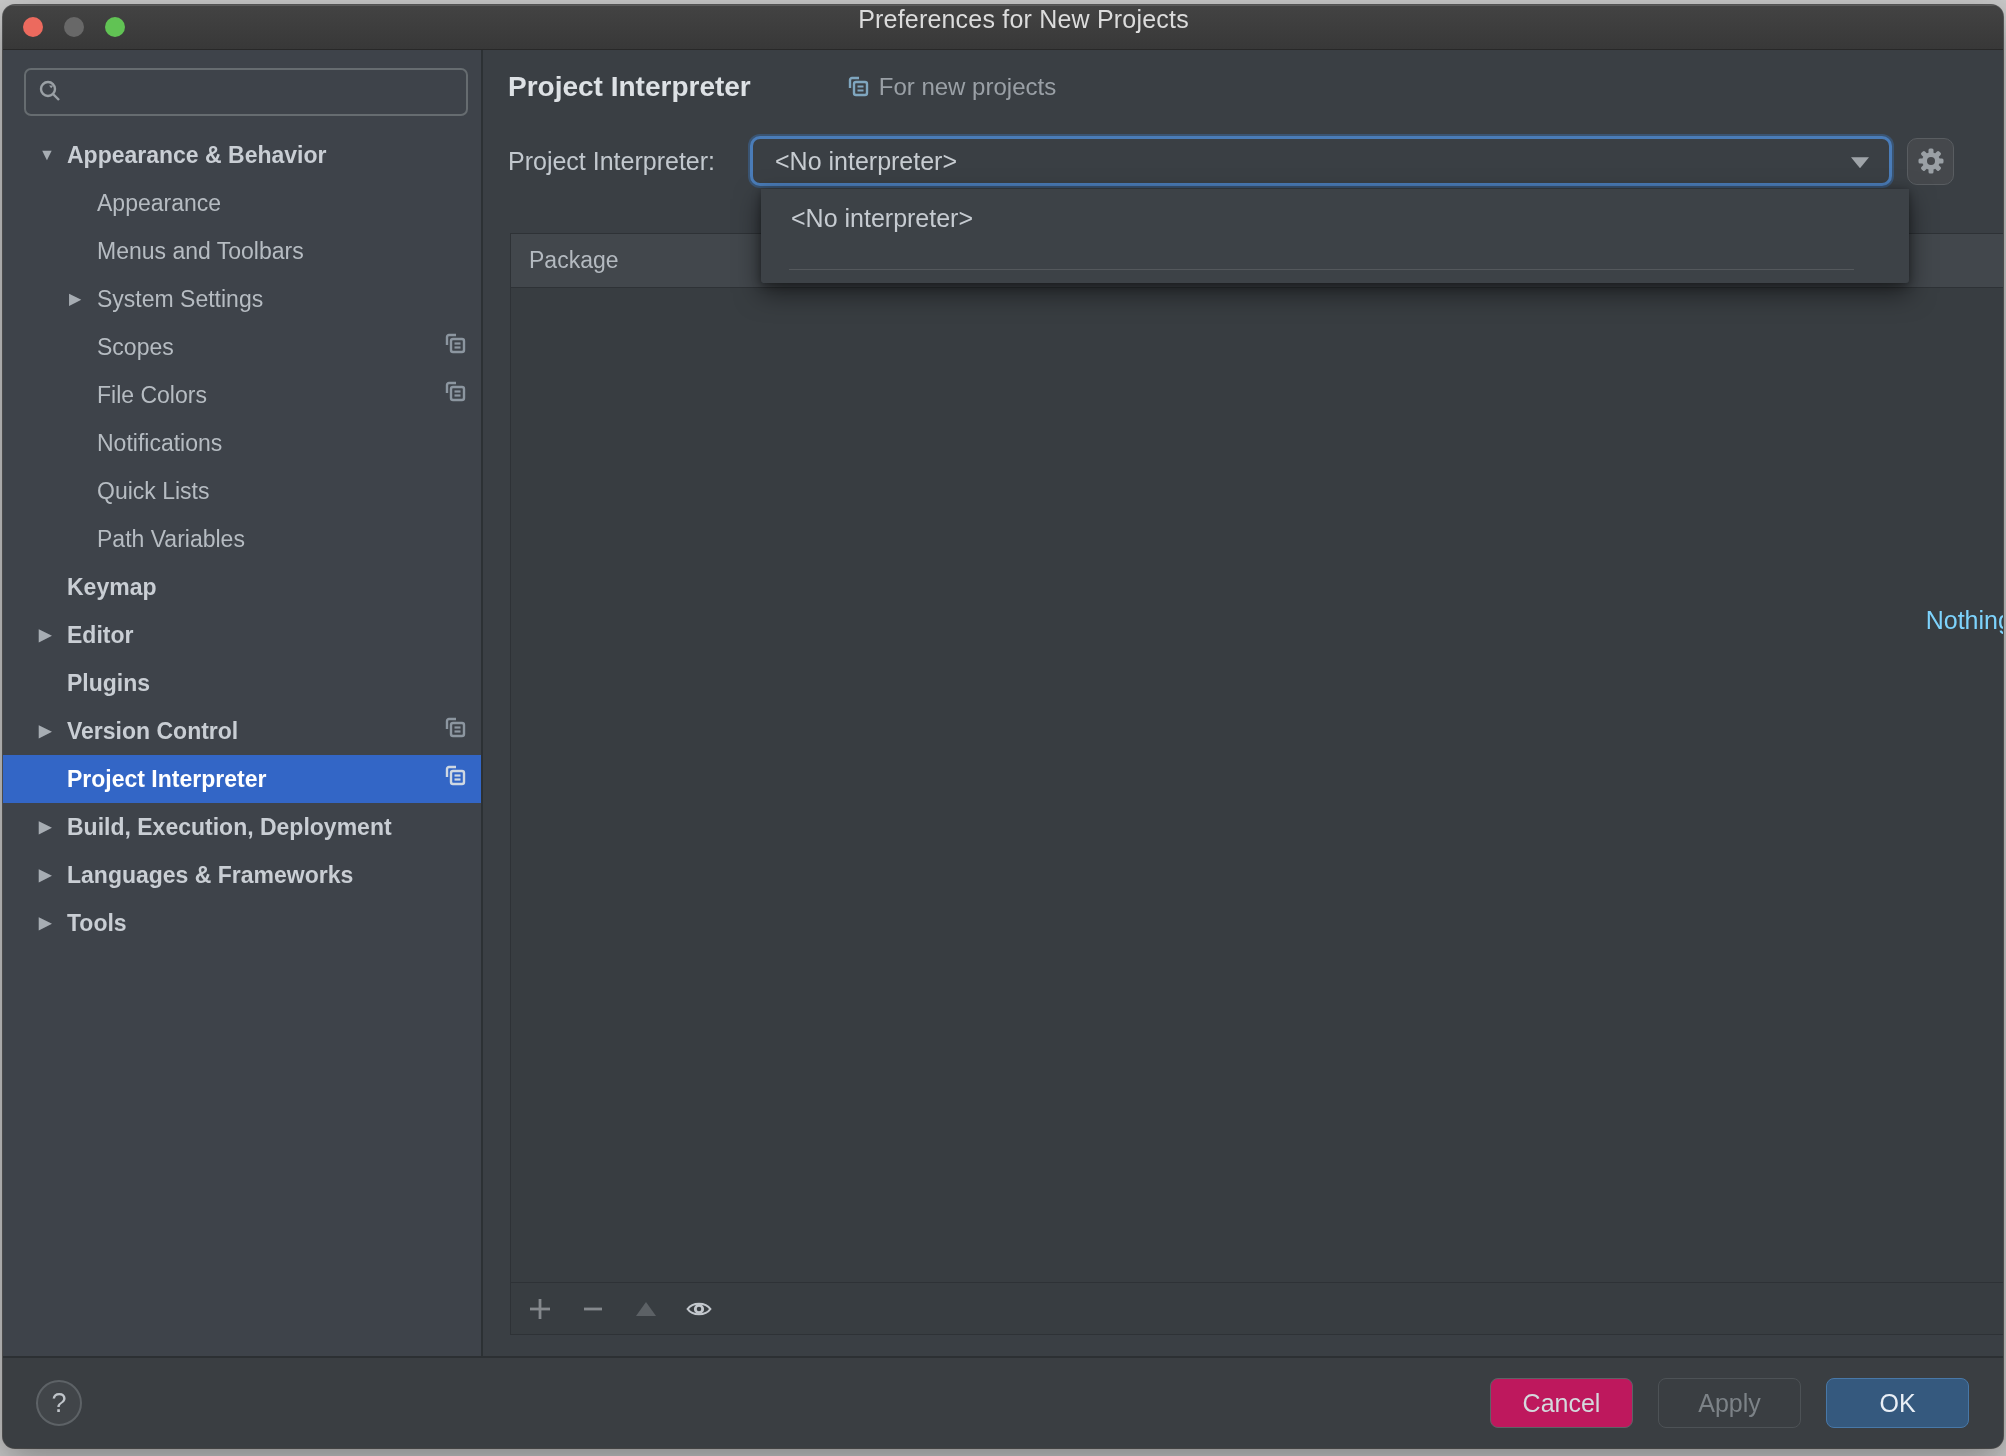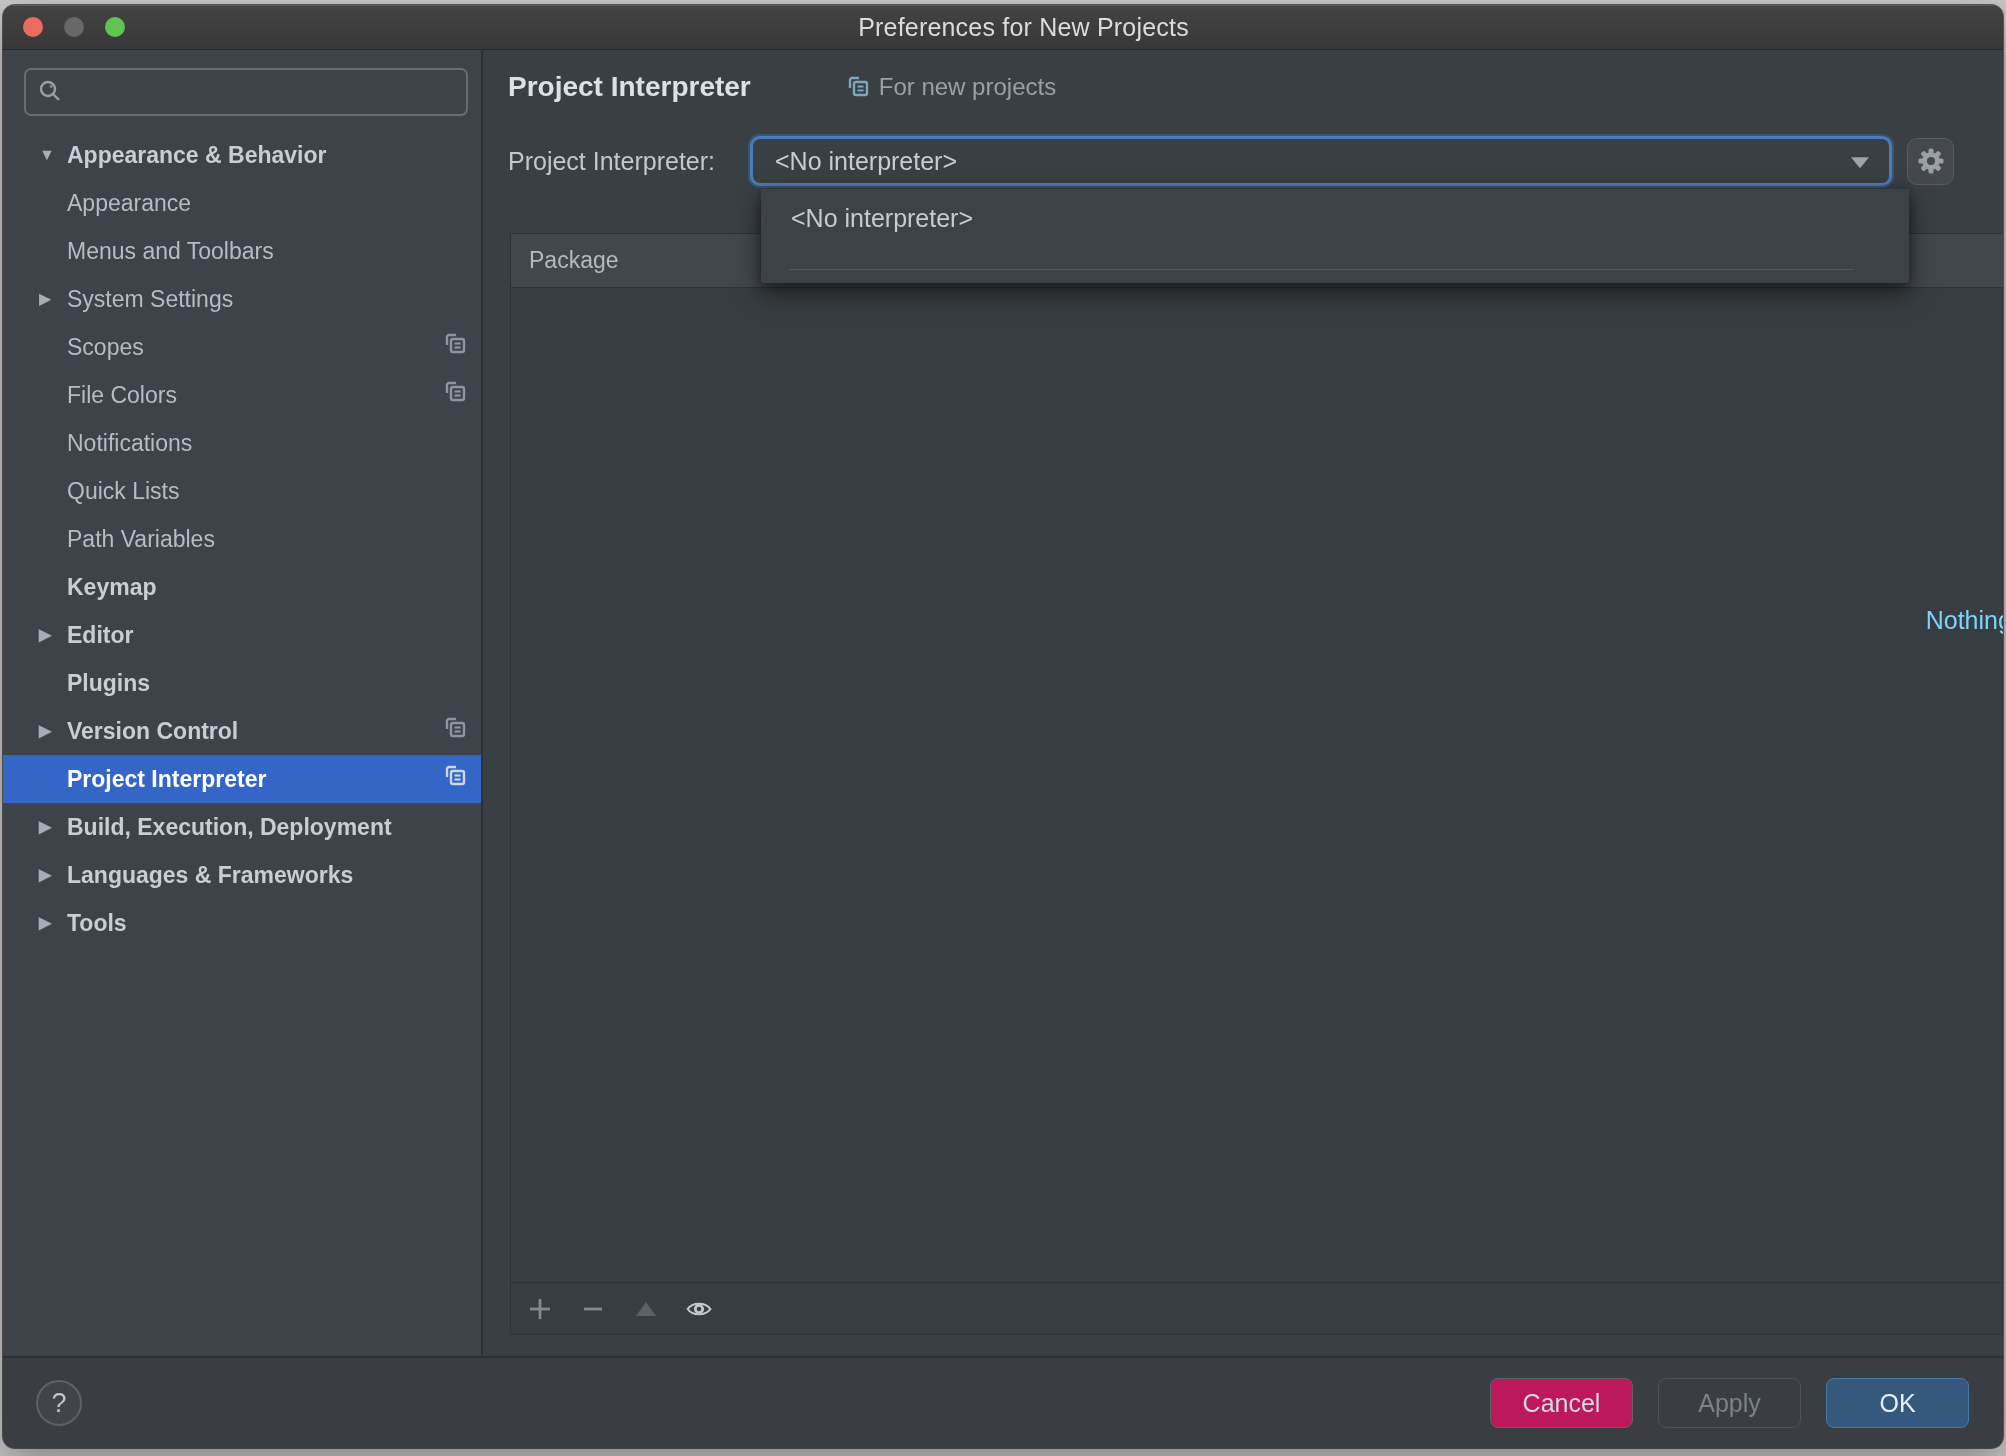--- a/index.html
+++ b/index.html
@@ -15,21 +15,21 @@
     background:#3a3f44; border-radius:12px; overflow:hidden;
     box-shadow:0 0 0 1px rgba(0,0,0,.55), 0 14px 40px rgba(0,0,0,.35);
     display:flex; flex-direction:column;
   }
   
   .titlebar {
     height:45px; flex:0 0 45px;
     background:linear-gradient(#434343,#383838);
     border-bottom:1px solid #282828;
     box-shadow:inset 0 1px 0 rgba(255,255,255,.13);
-    position:relative; display:flex; align-items:center; justify-content:center;padding-left:41px;
+    position:relative; display:flex; justify-content:center;padding-left:41px;
   }
   .title-text { color:#dcdcdc; font-size:25px; letter-spacing:.2px; }
   .lights { position:absolute; left:20px; top:0; height:100%; display:flex; align-items:center; gap:21px; }
   .light { width:20px; height:20px; border-radius:50%; }
   .light.red   { background:#ec6a5e; }
   .light.gray  { background:#686868; }
   .light.green { background:#61c354; }
 
   
   .main { flex:1 1 auto; display:flex; min-height:0; }
@@ -47,21 +47,21 @@
     flex:1; background:transparent; border:none; outline:none;
     color:#d0d5da; font-size:23px; font-family:"Liberation Sans",sans-serif; margin-left:8px;
   }
   .tree { margin-top:0; }
   .trow {
     height:48px; display:flex; align-items:center; position:relative;
     color:#b6bcc2; font-size:23px; cursor:default;
   }
   .trow.bold { font-weight:bold; color:#c9ced4; }
   .trow.lvl0 { padding-left:36px; }
-  .trow.lvl1 { padding-left:36px; }
+  .trow.lvl1 { padding-left:66px; }
   .arrow {
     width:28px; flex:0 0 28px; font-size:16px; color:#a7adb3; line-height:1;
   }
   .trow.selected { background:#3366c6; color:#ffffff; }
   .trow.selected .arrow { color:#e8eef7; }
   .copybadge { position:absolute; right:14px; top:50%; transform:translateY(-50%); color:#8c96a0; }
   .trow.selected .copybadge { color:#cfd8e2; }
 
   
   .content { flex:1 1 auto; position:relative; background:#3a3f44; }

